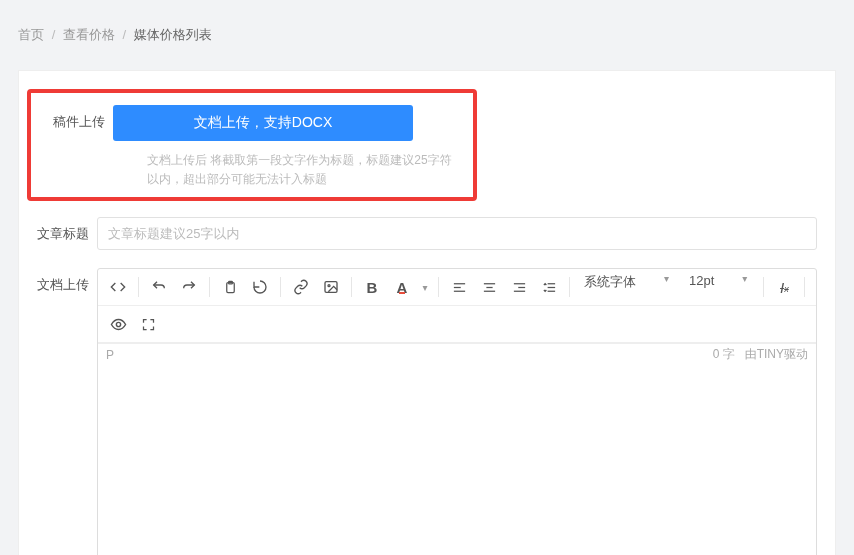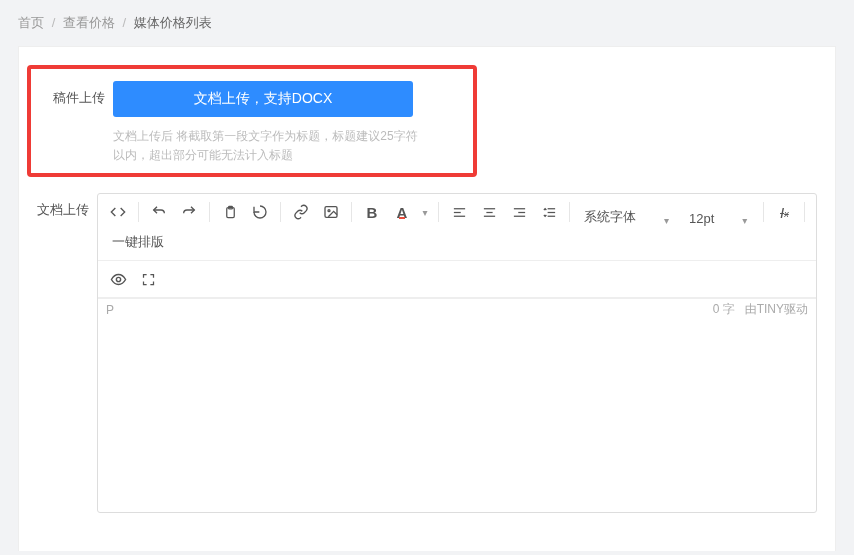--- a/index.html
+++ b/index.html
@@ -6,21 +6,21 @@
   body {
     font-family: "Microsoft YaHei", "PingFang SC", Arial, sans-serif;
     font-size: 13px;
     background: #f2f3f5;
     color: #333;
     width: 854px;
     height: 555px;
     overflow: hidden;
   }
   .breadcrumb {
-    padding: 14px 18px;
+    padding: 26px 18px;
     color: #999;
     font-size: 13px;
   }
   .breadcrumb .sep { margin: 0 4px; color: #bbb; }
   .breadcrumb .cur { color: #666; }
   .panel {
     background: #fff;
     margin: 0 18px;
     padding: 18px 18px 0 18px;
     border: 1px solid #eee;
@@ -60,20 +60,21 @@
     width: 300px;
     font-size: 14px;
     cursor: pointer;
   }
   .hint {
     color: #bbb;
     font-size: 12px;
     margin-top: 10px;
     line-height: 1.6;
     max-width: 310px;
+    margin-left: 34px;
   }
   .title-input {
     width: 100%;
     border: 1px solid #e1e1e1;
     border-radius: 3px;
     padding: 8px 10px;
     font-size: 13px;
     color: #333;
   }
   .title-input::placeholder { color: #bbb; }
@@ -104,21 +105,21 @@
     font-size: 15px;
   }
   .tb-sep {
     width: 1px;
     height: 20px;
     background: #e6e6e6;
     margin: 0 4px;
   }
   .tb-select {
     display: flex;
-    align-items: flex-end;
+    align-items: flex-start;
     padding: 0 10px 0 8px;
     height: 28px;
     color: #555;
     font-size: 13px;
     cursor: pointer;
     gap: 28px;
   }
   .tb-text-btn {
     padding: 0 8px;
     height: 28px;
@@ -178,20 +179,26 @@
 <div class="panel">
 
   <div class="row upload-row">
     <div class="label">稿件上传</div>
     <div class="ctrl">
       <button class="upload-btn">文档上传，支持DOCX</button>
       <div class="hint">文档上传后 将截取第一段文字作为标题，标题建议25字符以内，超出部分可能无法计入标题</div>
     </div>
   </div>
 
+  <div class="row">
+    <div class="label">文章标题</div>
+    <div class="ctrl">
+      <input class="title-input" placeholder="文章标题建议25字以内" style="">
+    </div>
+  </div>
 
   <div class="row" style="margin-bottom:0;">
     <div class="label">文档上传</div>
     <div class="ctrl">
       <div class="editor-wrap">
 
         <div class="toolbar">
           <div class="tb-btn">
             <svg width="16" height="16" viewBox="0 0 24 24" fill="none" stroke="currentColor" stroke-width="2">
                 <polyline points="16 18 22 12 16 6"></polyline>
@@ -282,21 +289,20 @@
             <span>系统字体</span>
             <span class="chev">▾</span>
           </div>
           <div class="tb-select">
             <span>12pt</span>
             <span class="chev">▾</span>
           </div>
           <div class="tb-sep"></div>
           <div class="tb-btn" style="font-style:italic;text-decoration:line-through;">I<span style="font-size:9px;position:relative;top:2px;">x</span></div>
           <div class="tb-sep"></div>
-          <div class="tb-text-btn">一键排版</div>
         </div>
 
         <div class="toolbar2">
           <div class="tb-btn">
             <svg width="17" height="17" viewBox="0 0 24 24" fill="none" stroke="currentColor" stroke-width="2">
                 <path d="M2 12s4-7 10-7 10 7 10 7-4 7-10 7-10-7-10-7z"></path>
                 <circle cx="12" cy="12" r="3"></circle>
               </svg>
           </div>
           <div class="tb-btn">

